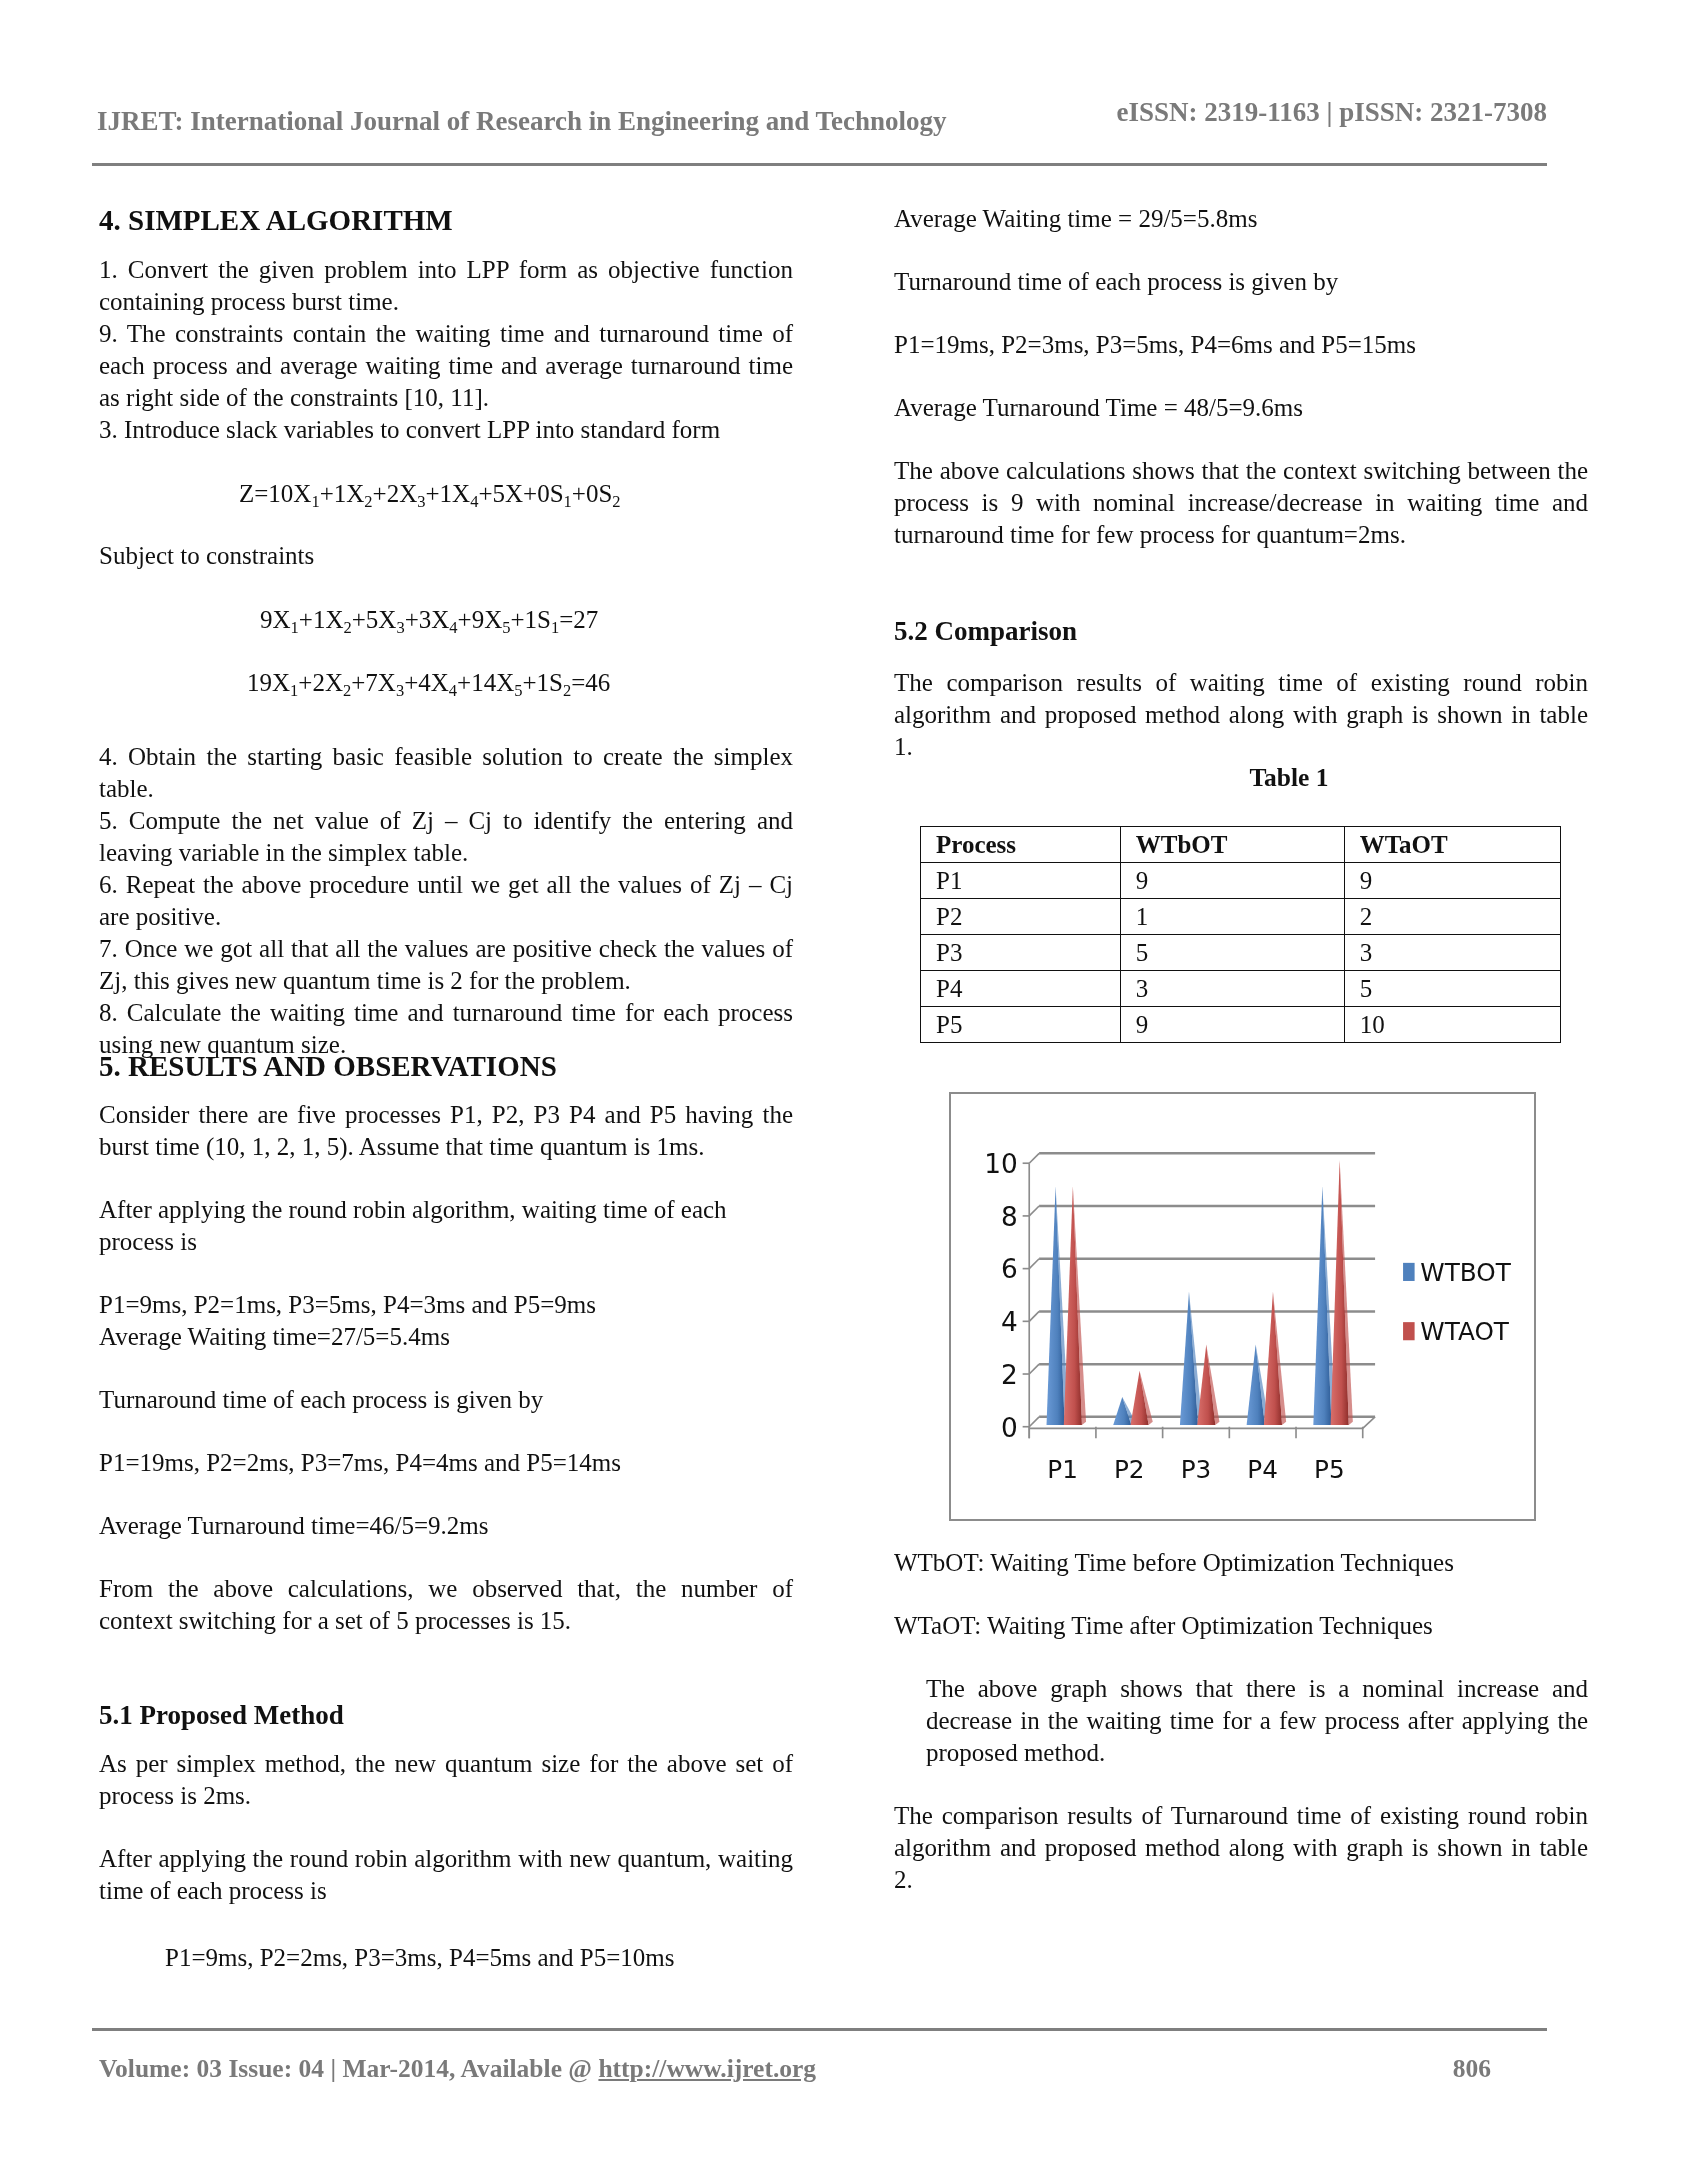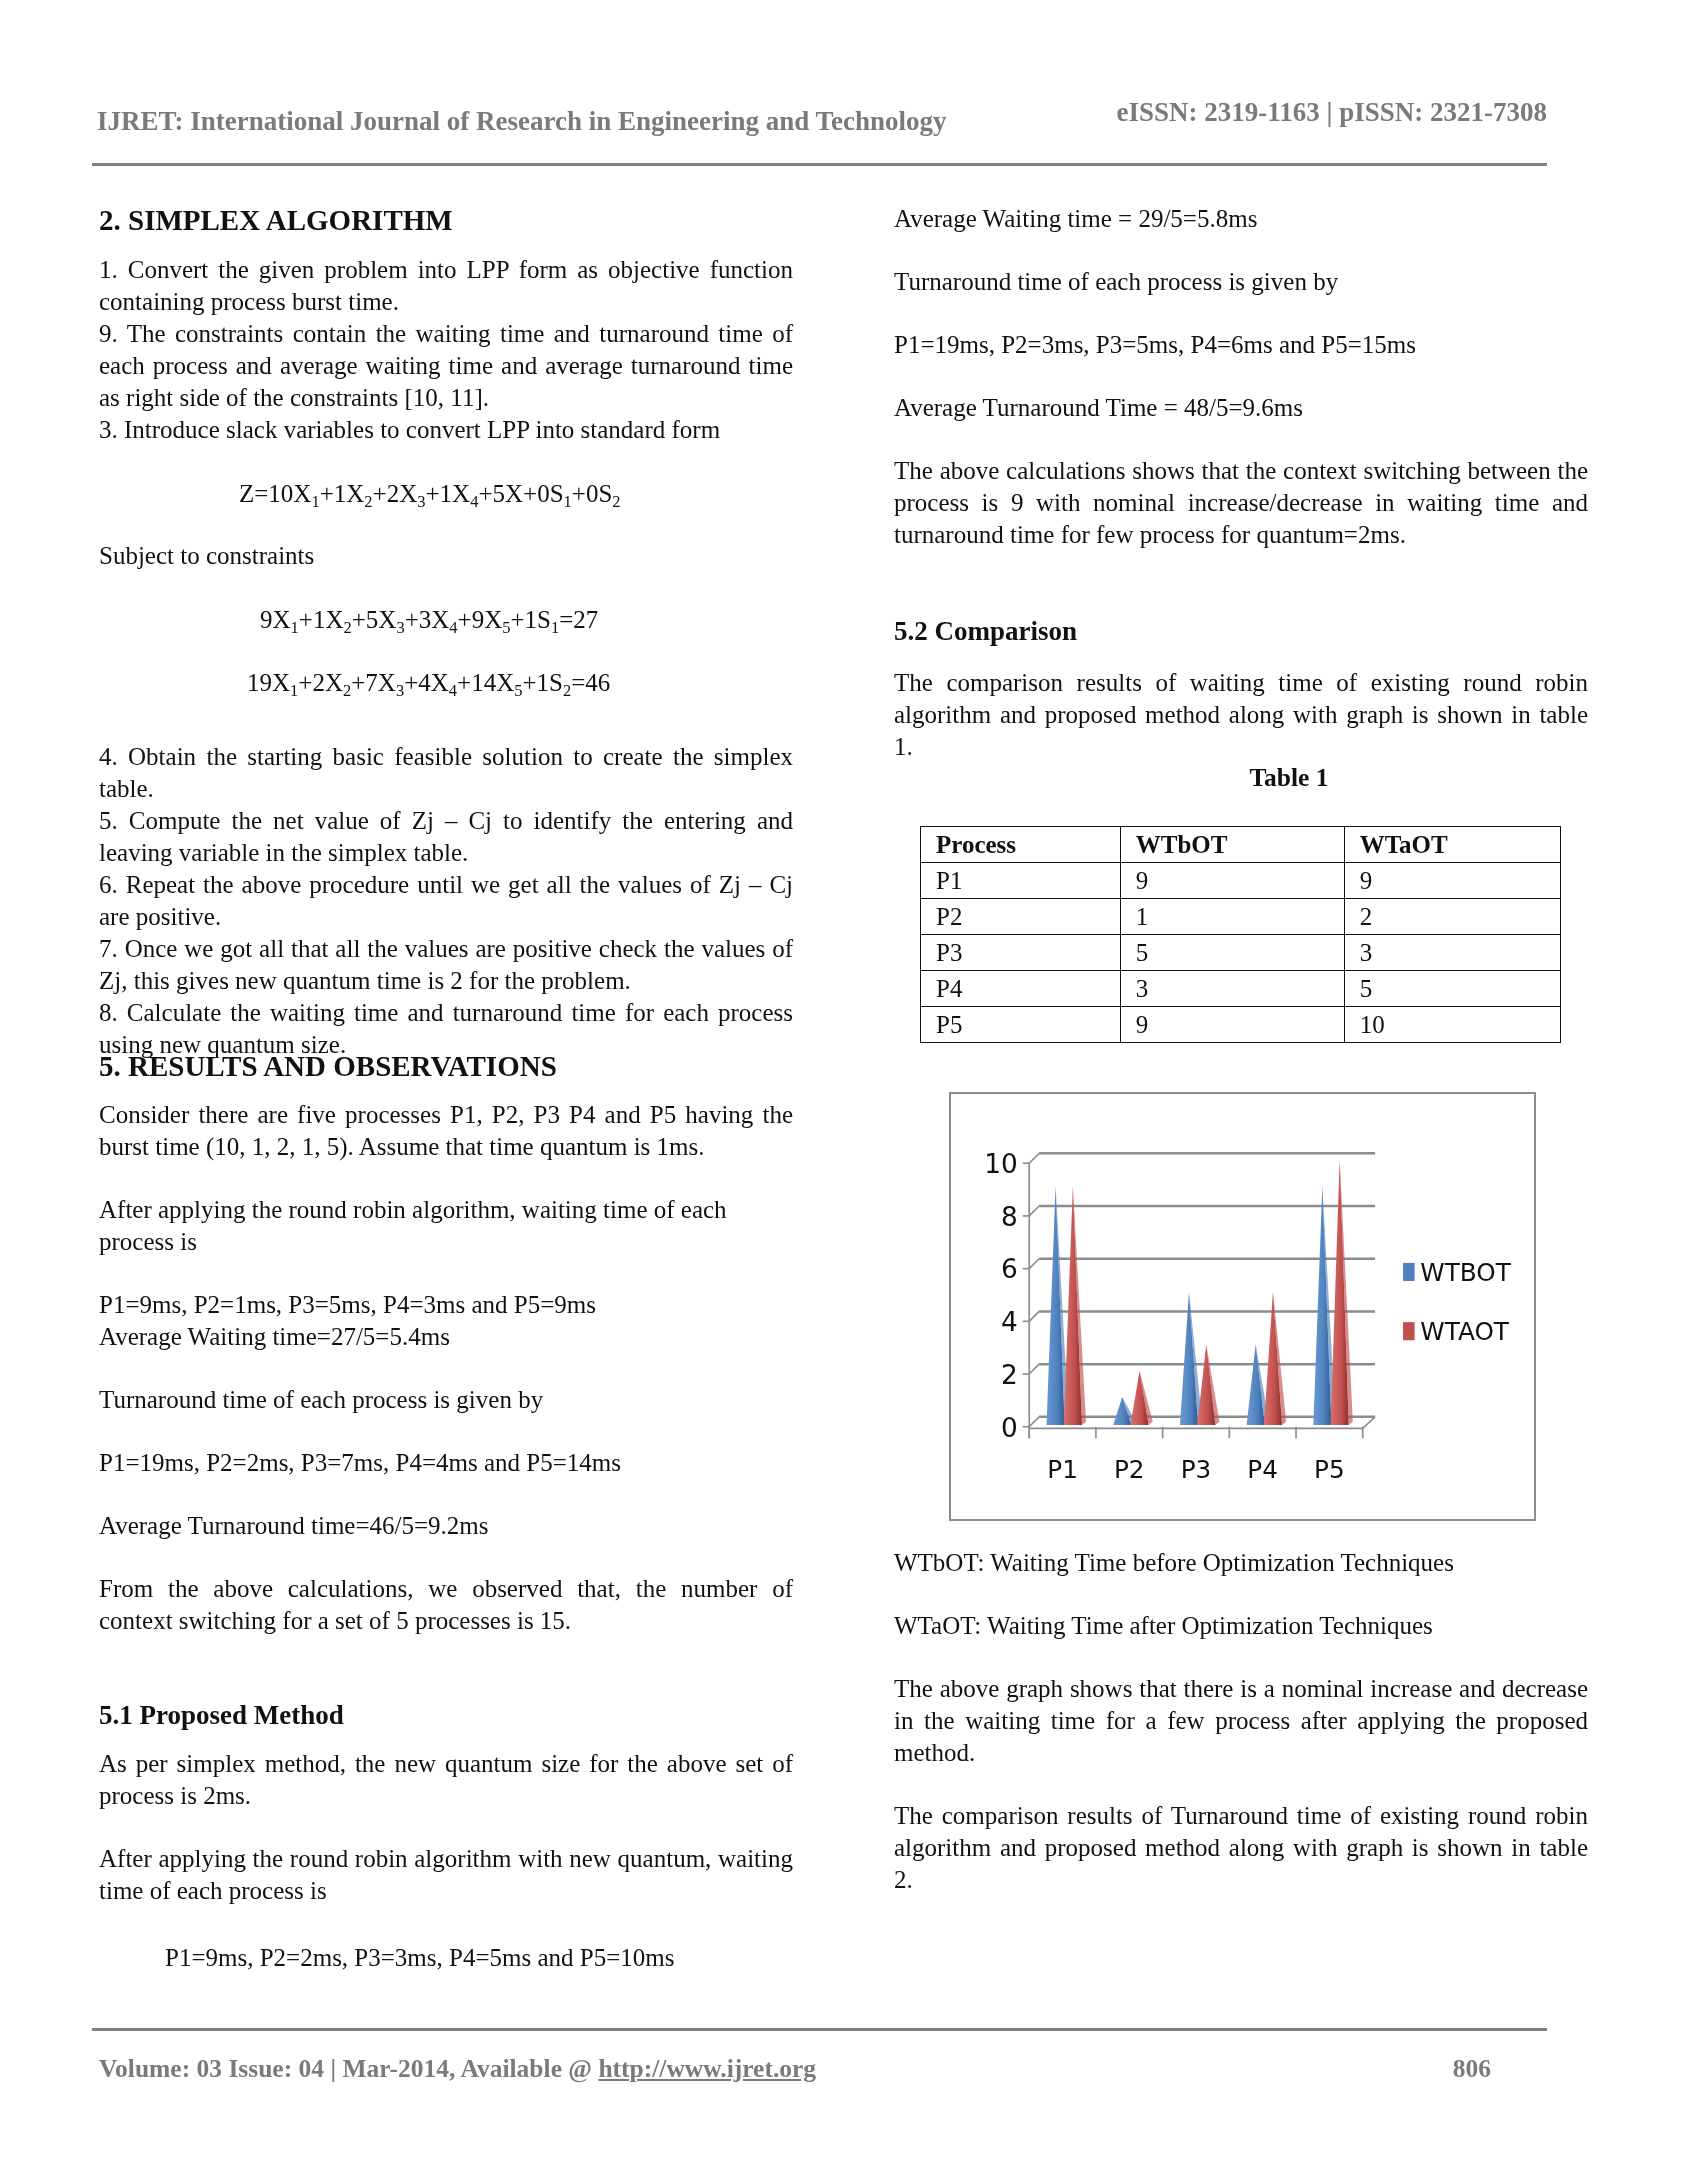--- a/index.html
+++ b/index.html
@@ -34,21 +34,21 @@
 </head>
 <body>
 
 <div class="hdr">
   <span class="left">IJRET: International Journal of Research in Engineering and Technology</span>
   <span class="right">eISSN: 2319-1163 | pISSN: 2321-7308</span>
 </div>
 <div class="rule" style="top:163px;"></div>
 
 <div>
-  <h2 style="left:99px; top:204px;">2. SIMPLEX ALGORITHM</h2>
+  <h2 style="left:99px; top:204px;">4. SIMPLEX ALGORITHM</h2>
   <div class="col col-left" style="top:254px;">
     <p class="just">1. Convert the given problem into LPP form as objective function containing process burst time.</p>
     <p class="just">9. The constraints contain the waiting time and turnaround time of each process and average waiting time and average turnaround time as right side of the constraints [10, 11].</p>
     <p>3. Introduce slack variables to convert LPP into standard form</p>
   </div>
   <div class="eq" style="left:239px; top:480px;">Z=10X<sub>1</sub>+1X<sub>2</sub>+2X<sub>3</sub>+1X<sub>4</sub>+5X+0S<sub>1</sub>+0S<sub>2</sub></div>
   <div class="eq" style="left:99px; top:542px;">Subject to constraints</div>
   <div class="eq" style="left:260px; top:606px;">9X<sub>1</sub>+1X<sub>2</sub>+5X<sub>3</sub>+3X<sub>4</sub>+9X<sub>5</sub>+1S<sub>1</sub>=27</div>
   <div class="eq" style="left:247px; top:669px;">19X<sub>1</sub>+2X<sub>2</sub>+7X<sub>3</sub>+4X<sub>4</sub>+14X<sub>5</sub>+1S<sub>2</sub>=46</div>
   <div class="col col-left" style="top:741px;">
@@ -216,21 +216,21 @@
           <text x="570" y="227" font-size="30" fill="#111">WTBOT</text>
           <rect x="549" y="277" width="14" height="22" fill="#c0504d"></rect>
           <text x="570" y="299" font-size="30" fill="#111">WTAOT</text>
         </g>
     </svg>
   </div>
 
   <div class="col col-right" style="top:1547px;">
     <p>WTbOT: Waiting Time before Optimization Techniques</p>
     <p style="margin-top:31px;">WTaOT: Waiting Time after Optimization Techniques</p>
-    <p class="just" style="margin-top:31px;">The above graph shows that there is a nominal increase and decrease in the waiting time for a few process after applying the proposed method.</p>
+    <p class="just" style="margin-top:31px;margin-left:32px;">The above graph shows that there is a nominal increase and decrease in the waiting time for a few process after applying the proposed method.</p>
     <p class="just" style="margin-top:31px;">The comparison results of Turnaround time of existing round robin algorithm and proposed method along with graph is shown in table 2.</p>
   </div>
 </div>
 
 <div class="rule" style="top:2028px;"></div>
 <div class="footer">
   <span>Volume: 03 Issue: 04 | Mar-2014, Available @ </span><a>http://www.ijret.org</a>
   <span class="pg">806</span>
 </div>
 

